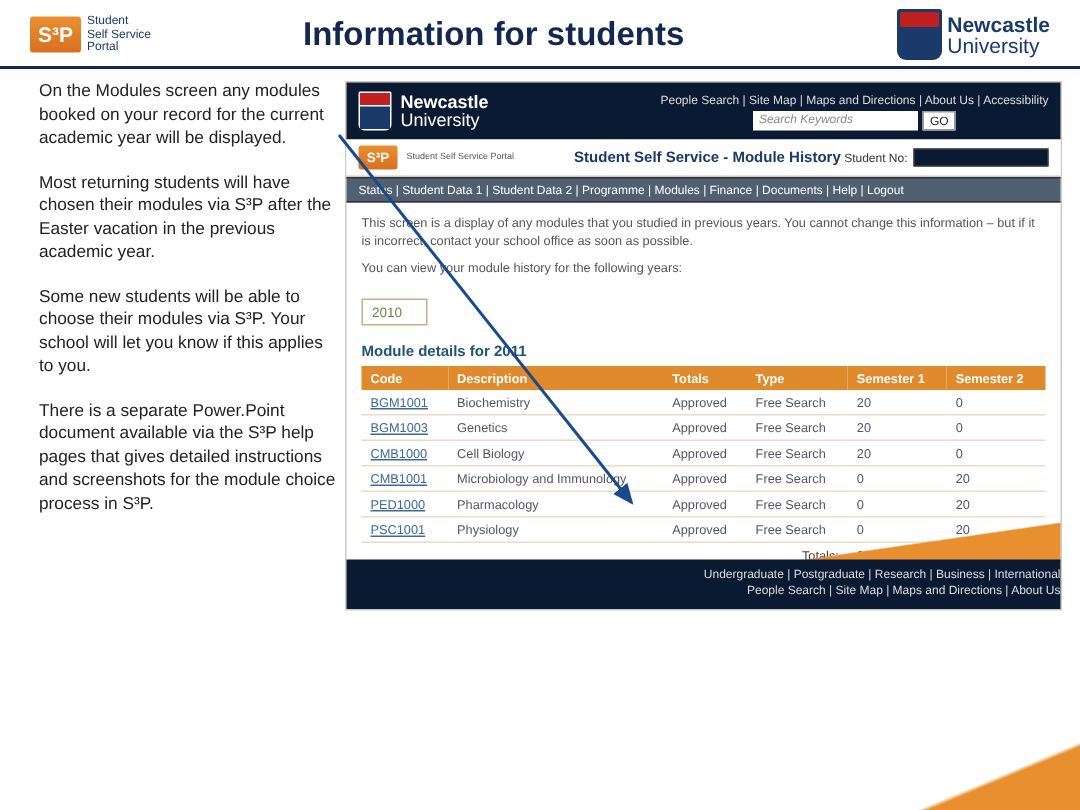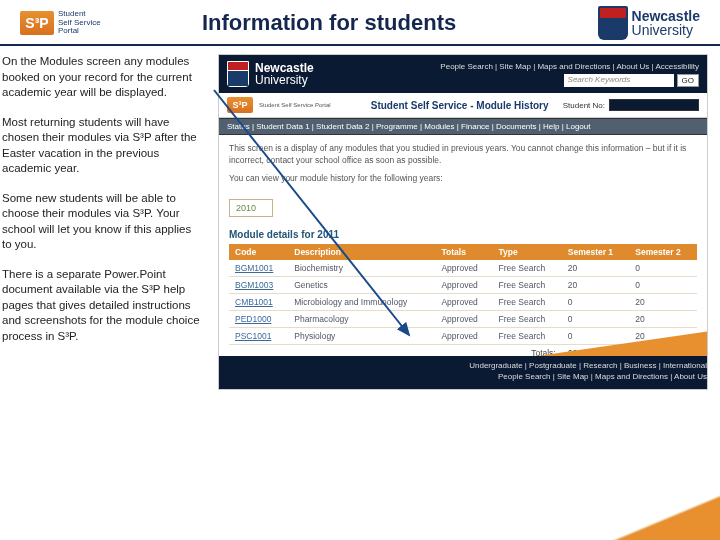--- a/index.html
+++ b/index.html
@@ -8,32 +8,32 @@
   .s3p-logo { display: flex; align-items: center; gap: 4px; }
   .s3p-box { width: 34px; height: 24px; background: linear-gradient(#e89030,#d87020); color: #fff; font-weight: bold; font-size: 14px; display:flex; align-items:center; justify-content:center; border-radius:2px; }
   .s3p-text { font-size: 8px; color:#1a3a6a; line-height:1.1; }
   .title { font-size: 22px; font-weight: bold; color:#14274e; text-align:center; flex:1; margin-left:-40px; }
   .nu-logo { display:flex; align-items:center; gap:4px; }
   .nu-shield { width:30px; height:34px; background:#1a3a6a; border-radius:2px 2px 6px 6px; position:relative; }
   .nu-shield::before { content:""; position:absolute; top:2px; left:2px; right:2px; height:10px; background:#c02020; border-radius:1px;}
   .nu-text { font-size:14px; color:#1a3a6a; line-height:1; }
   .nu-text b { font-weight:bold; }
   .rule { border-top: 2px solid #14274e; margin: 0 0 8px; }
-  .main { display:flex; padding: 0 12px 8px 2px; gap:16px; }
+  .main { display:flex; padding: 0 12px 8px 26px; gap:4px; }
   .leftcol { width: 200px; font-size: 11.5px; color:#222; line-height:1.35; }
   .leftcol p { margin-bottom: 14px; }
   .screenshot { flex:1; border:1px solid #ccc; font-size:9px; color:#333; background:#fff; position:relative; filter: blur(0.25px); }
   .topbar { background: #0a1a33; color:#fff; padding:6px 8px; display:flex; align-items:center; justify-content:space-between; }
   .topbar-logo { display:flex; align-items:center; gap:6px; }
   .mini-shield { width:22px; height:26px; background:#fff; border-radius:1px 1px 4px 4px; position:relative; }
   .mini-shield::before{content:"";position:absolute;top:1px;left:1px;right:1px;height:8px;background:#c02020;}
   .mini-shield::after{content:"";position:absolute;top:10px;left:1px;right:1px;bottom:1px;background:#1a3a6a;}
   .nu-inline { color:#fff; font-size:12px; line-height:1; }
   .topnav { font-size:8px; color:#ddd; text-align:right; }
-  .searchrow { display:flex; gap:3px; margin-top:3px; justify-content:flex-end; }
+  .searchrow { display:flex; gap:3px; margin-top:3px; justify-content:center; }
   .searchbox { background:#fff; color:#888; padding:1px 4px; width:110px; font-size:8px; font-style:italic;}
   .gobtn { background:#fff; color:#222; font-size:8px; padding:1px 4px; border:1px solid #999;}
   .subhead { background:#fff; padding:4px 8px; display:flex; align-items:center; justify-content:space-between; border-bottom:1px solid #ccc;}
   .subhead-left { display:flex; align-items:center; gap:6px;}
   .s3p-mini { width:26px; height:16px; background:linear-gradient(#e89030,#d87020); color:#fff; font-size:9px; font-weight:bold; display:flex;align-items:center;justify-content:center; border-radius:2px;}
   .subtitle { color:#1a3a6a; font-size:10px; font-weight:bold;}
   .student-no { font-size:8px; color:#333; display:flex; align-items:center; gap:4px;}
   .student-no-box { width:90px; height:12px; background:#0a1a33; border:1px solid #333;}
   .tabbar { background:#506070; color:#fff; padding:3px 8px; font-size:8px; border-top:1px solid #333; border-bottom:1px solid #333;}
   .desc { padding:8px 10px; font-size:8.5px; color:#555; line-height:1.4; filter:blur(0.4px);}
@@ -143,20 +143,28 @@
           </tr>
           <tr>
             <td>BGM1003</td>
             <td>Genetics</td>
             <td>Approved</td>
             <td>Free Search</td>
             <td>20</td>
             <td>0</td>
           </tr>
           <tr>
+            <td>CMB1000</td>
+            <td>Cell Biology</td>
+            <td>Approved</td>
+            <td>Free Search</td>
+            <td>20</td>
+            <td>0</td>
+          </tr>
+          <tr>
             <td>CMB1001</td>
             <td>Microbiology and Immunology</td>
             <td>Approved</td>
             <td>Free Search</td>
             <td>0</td>
             <td>20</td>
           </tr>
           <tr>
             <td>PED1000</td>
             <td>Pharmacology</td>

